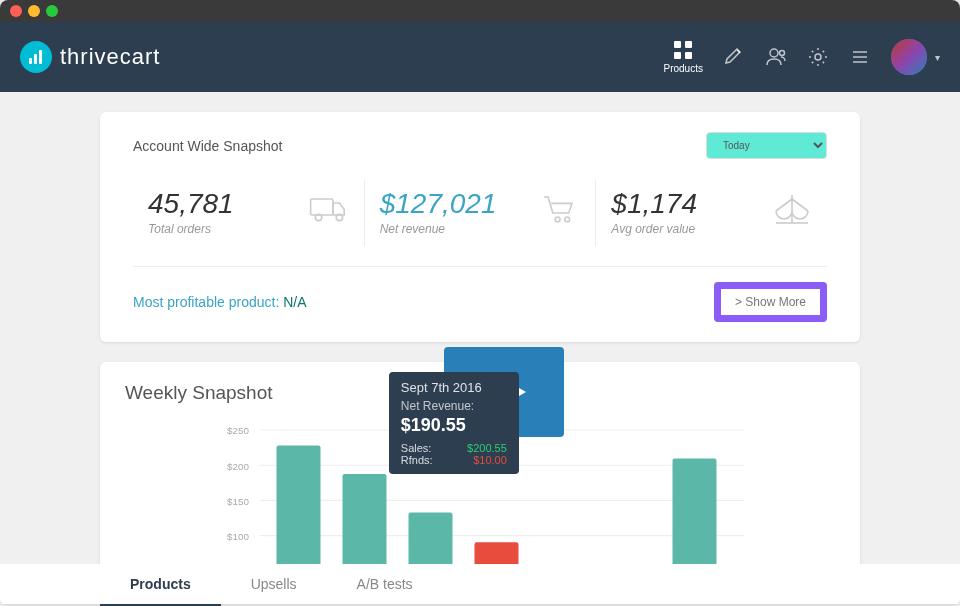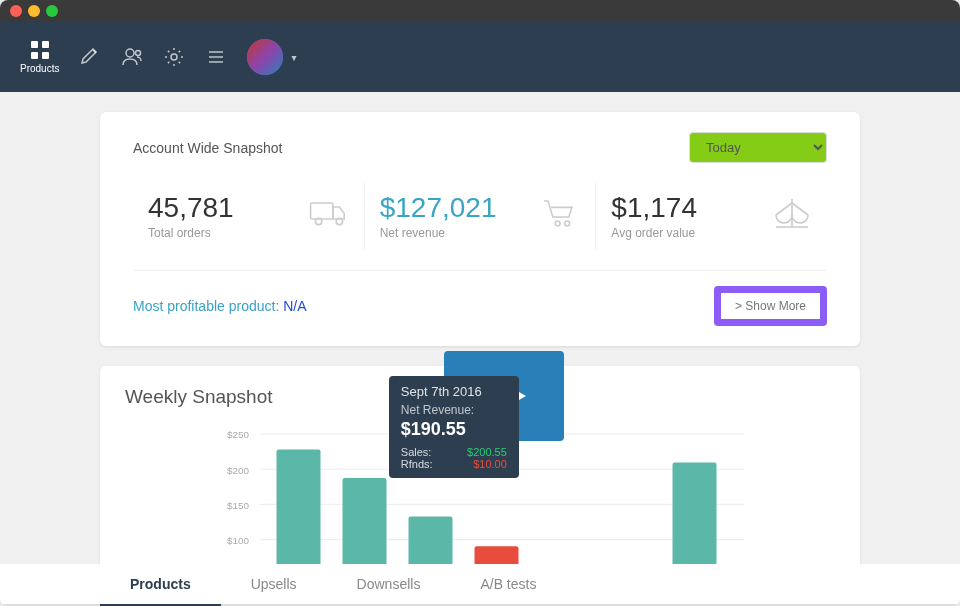--- a/index.html
+++ b/index.html
@@ -135,38 +135,39 @@
     }
     .snapshot-title {
       font-size: 14px;
       color: #555;
       font-weight: 400;
     }
     .date-select {
       padding: 6px 30px 6px 12px;
       border: 1px solid #ddd;
       border-radius: 4px;
-      font-size: 13px;
+      font-size: 10px;
       color: #555;
-      background: #84cc16;
+      background: #5eead4;
       appearance: auto;
       cursor: pointer;
     }
     .stats-row {
       display: flex;
       gap: 0;
       margin-bottom: 20px;
     }
     .stat-item {
       flex: 1;
       display: flex;
       align-items: center;
       gap: 15px;
       padding: 10px 15px;
       border-right: 1px solid #eee;
+      font-style: italic;
     }
     .stat-item:last-child { border-right: none; }
     .stat-text-group {}
     .stat-value {
       font-size: 28px;
       font-weight: 300;
       color: #333;
       line-height: 1;
     }
     .stat-value.blue { color: #3aa4c6; }
@@ -311,20 +312,30 @@
 
 <div class="window">
 
   <div class="title-bar">
     <div class="dot dot-red"></div>
     <div class="dot dot-yellow"></div>
     <div class="dot dot-green"></div>
   </div>
 
   <div class="navbar">
+    <div class="logo-area">
+      <div class="logo-icon">
+        <svg width="18" height="18" viewBox="0 0 18 18" fill="white">
+          <rect x="2" y="10" width="3" height="6" rx="1"></rect>
+          <rect x="7" y="6" width="3" height="10" rx="1"></rect>
+          <rect x="12" y="2" width="3" height="14" rx="1"></rect>
+        </svg>
+      </div>
+      <span class="logo-text">thrivecart</span>
+    </div>
     <div class="nav-icons">
       <div class="nav-item active">
         <svg viewBox="0 0 20 20" fill="currentColor">
           <rect x="1" y="1" width="7" height="7" rx="1"></rect>
           <rect x="12" y="1" width="7" height="7" rx="1"></rect>
           <rect x="1" y="12" width="7" height="7" rx="1"></rect>
           <rect x="12" y="12" width="7" height="7" rx="1"></rect>
         </svg>
         <span class="nav-item-label">Products</span>
       </div>
@@ -415,21 +426,21 @@
               <line x1="25" y1="10" x2="45" y2="25"></line>
               <path d="M5 25 a10 10 0 0 0 20 0"></path>
               <path d="M25 25 a10 10 0 0 0 20 0"></path>
             </svg>
           </div>
         </div>
       </div>
       <div class="profit-row">
         <span class="profit-text">
           <span>Most profitable product:</span>
-          <span style="color:#1d4ed8">N/A</span>
+          <span style="color:#0f766e">N/A</span>
         </span>
         <button class="show-more-btn">&gt; Show More</button>
       </div>
     </div>
 
     <div class="weekly-section">
       <div class="weekly-title">Weekly Snapshot</div>
 
       <div class="video-overlay">
         <div class="play-btn"></div>
@@ -489,16 +500,15 @@
           <text x="445" y="188" text-anchor="middle" font-size="9" fill="#aaa">Su</text>
         </svg>
       </div>
     </div>
 
   </div>
 
   <div class="tabs-row">
     <div class="tab active">Products</div>
     <div class="tab">Upsells</div>
-    <div class="tab">Downsells</div>
     <div class="tab">A/B tests</div>
   </div>
 </div>
 
 </body></html>

